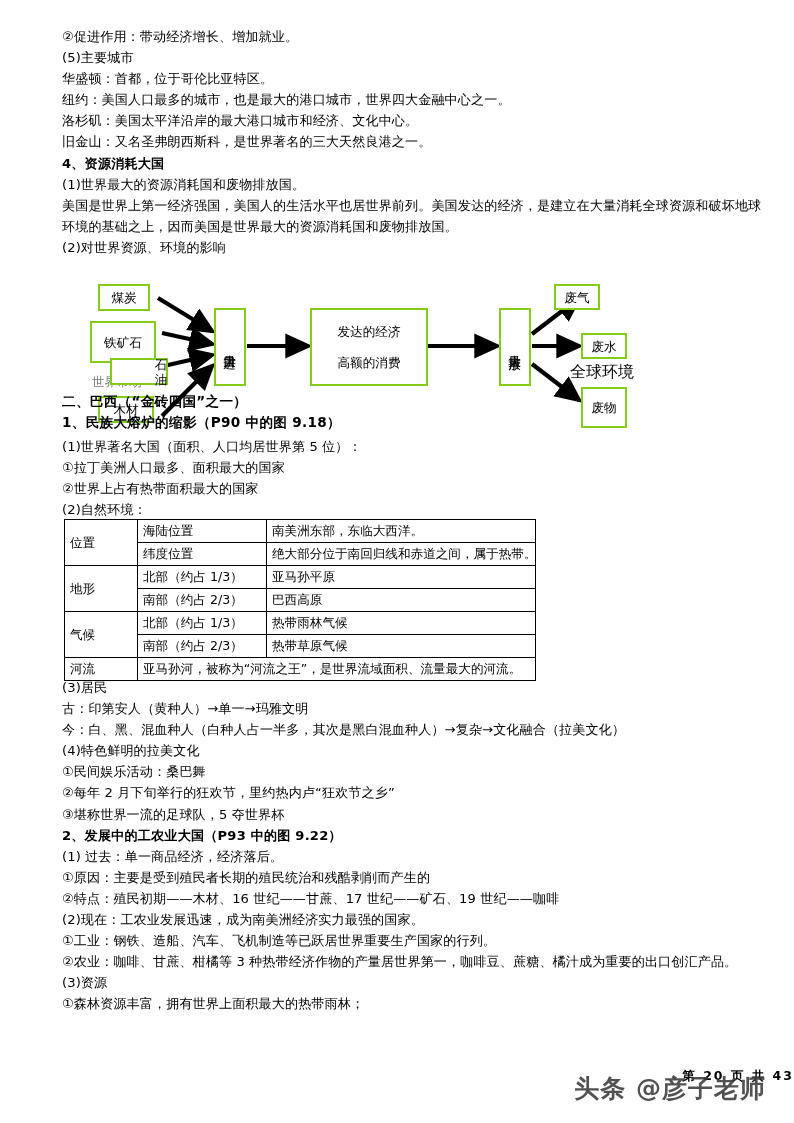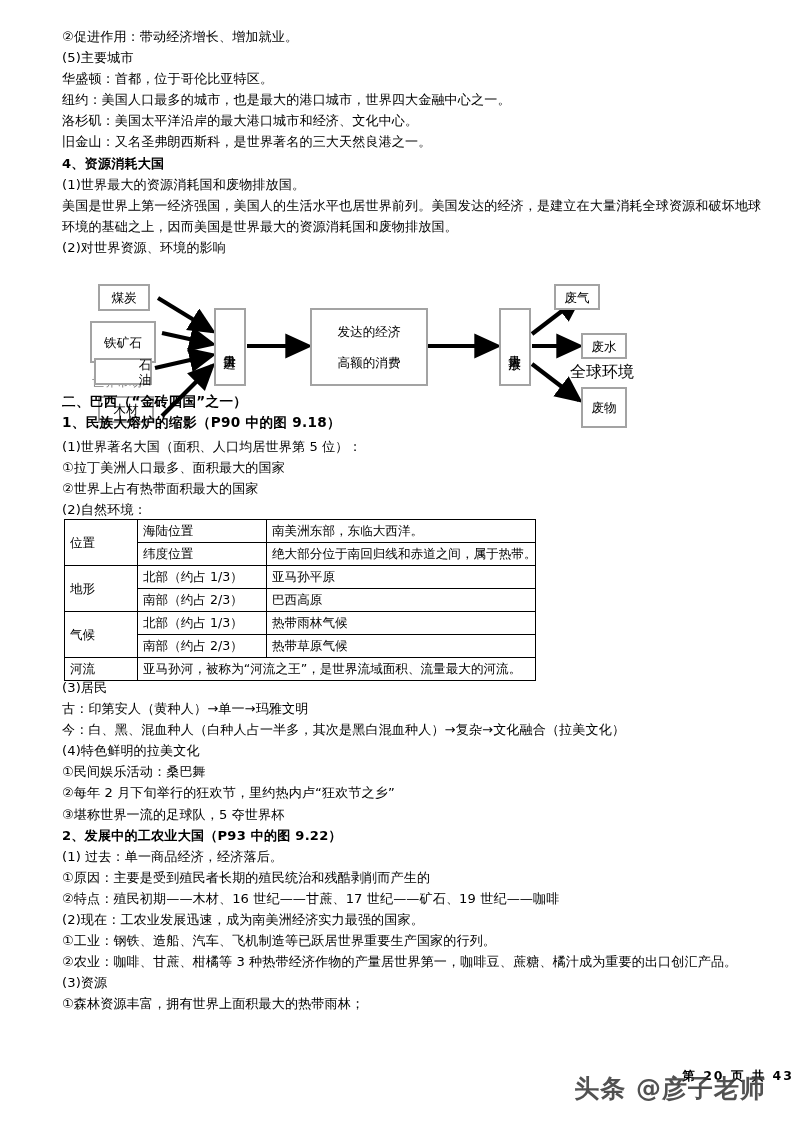--- a/index.html
+++ b/index.html
@@ -44,21 +44,21 @@
   
   .diagram {
     position: absolute;
     left: 62px;
     top: 276px;
     width: 700px;
     height: 145px;
   }
   .node {
     position: absolute;
-    border: 2px solid #a3a3a3;
+    border: 2px solid #84cc16;
     background: #fff;
     box-sizing: border-box;
     font-size: 12.6px;
     line-height: 15px;
     text-align: center;
     color: #000;
     display: flex;
     align-items: center;
     justify-content: center;
     z-index: 3;
@@ -204,21 +204,21 @@
       <line x1="470" y1="70" x2="517" y2="70" stroke="#000" stroke-width="4.2" marker-end="url(#ah)"></line>
       <line x1="470" y1="88" x2="517" y2="124" stroke="#000" stroke-width="4.2" marker-end="url(#ah)"></line>
     </svg>
 
     <div class="node" style="left:36px; top:8px; width:52px; height:27px;">
       <span>煤炭</span>
     </div>
     <div class="node" style="left:28px; top:45px; width:66px; height:42px;">
       <span>铁矿石</span>
     </div>
-    <div class="node" style="left:32px; top:82px; width:58px; height:27px;padding-left:44px;">
+    <div class="node" style="left:48px; top:82px; width:58px; height:27px;padding-left:44px;">
       <span>石油</span>
     </div>
     <div class="node" style="left:36px; top:120px; width:56px; height:27px;">
       <span>木材</span>
     </div>
 
     <div class="ghost" style="left:30px; top:98px;">世界市场</div>
 
     <div class="node vert" style="left:152px; top:32px; width:32px; height:78px;">
       <span>大量进口</span>

